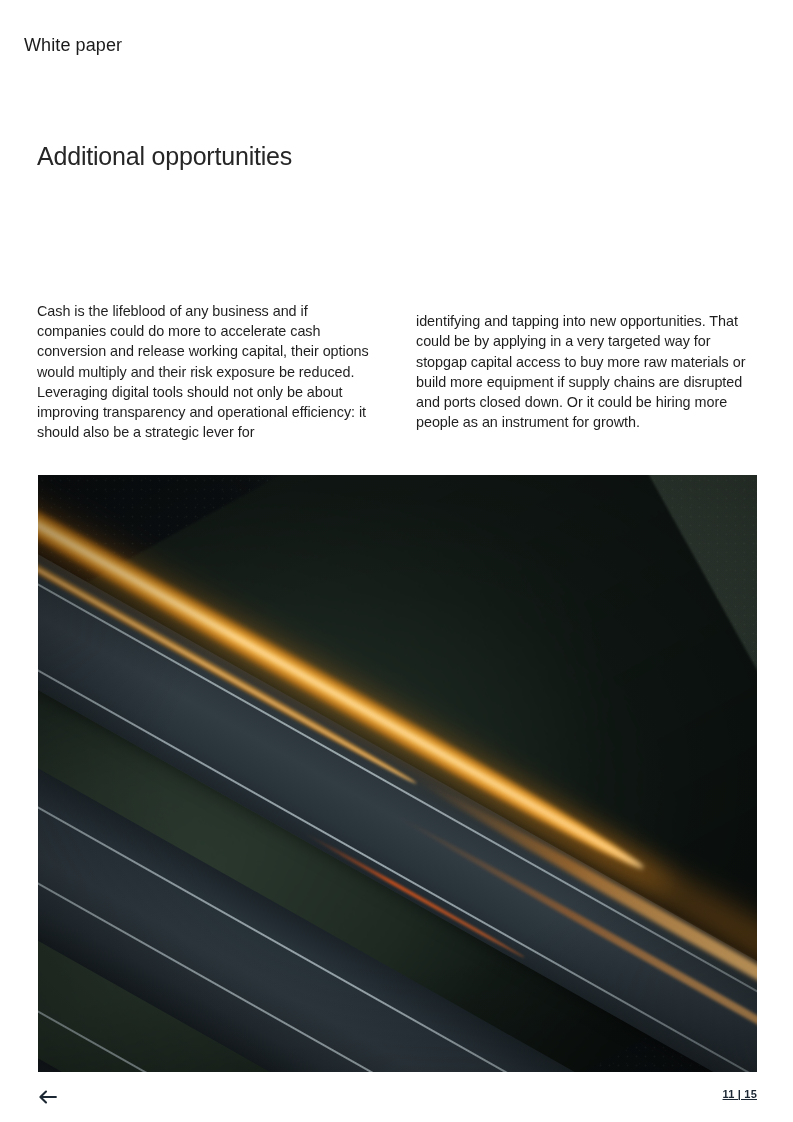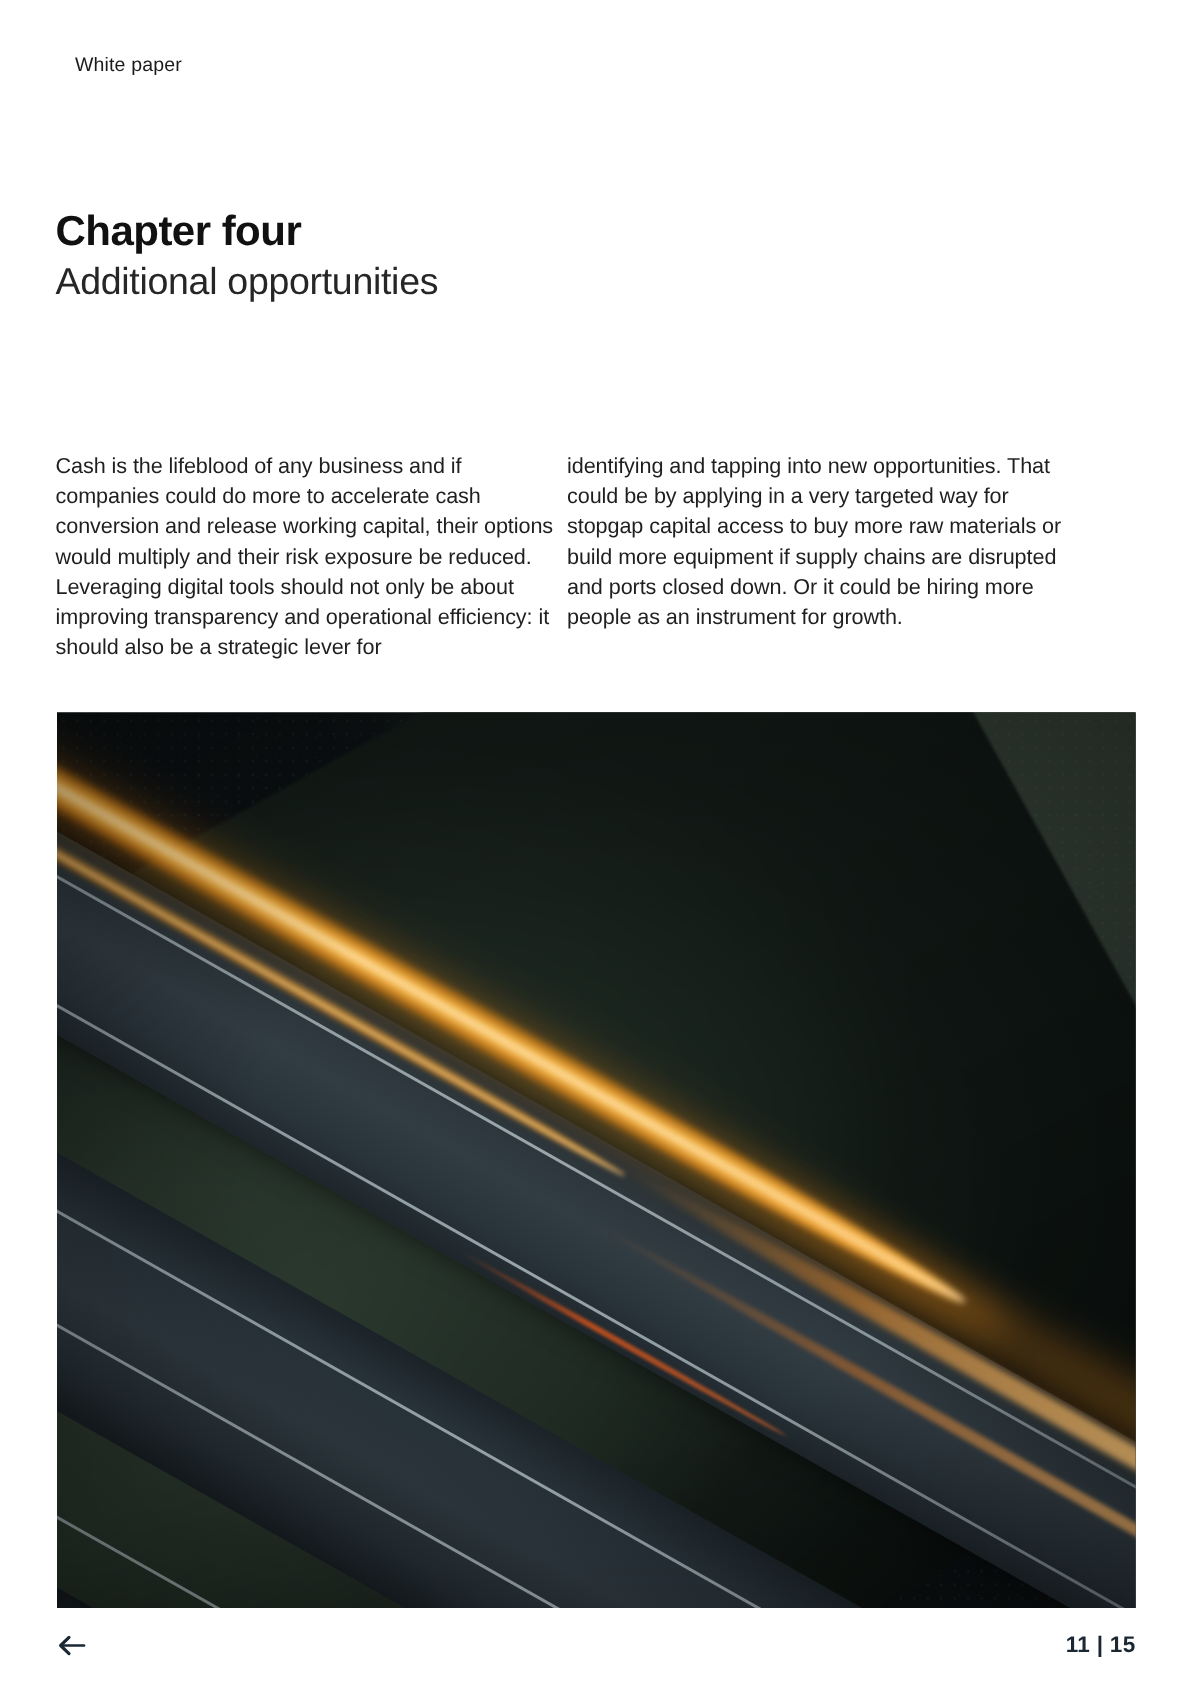--- a/index.html
+++ b/index.html
@@ -21,23 +21,23 @@
     position: absolute;
     left: 0; top: 0;
     width: 793px;
     height: 1122px;
     background: #ffffff;
   }
 
   
   .running-header {
     position: absolute;
-    left: 50px;
+    left: 24px;
     top: 35px;
-    font-size: 13px;
+    font-size: 18px;
     letter-spacing: 0.1px;
     color: #1b1b1b;
     line-height: 1.2;
   }
 
   
   .title-block {
     position: absolute;
     left: 37px;
     top: 138px;
@@ -60,20 +60,22 @@
     margin: 3px 0 0 0;
   }
 
   
   .columns {
     position: absolute;
     left: 37px;
     top: 301px;
     width: 720px;
     display: flex;
+    gap: 38px;
+    align-items: center;
   }
   .column {
     width: 341px;
   }
   .column p {
     margin: 0;
     font-size: 14.4px;
     line-height: 20.2px;
     color: #1f1f1f;
     letter-spacing: -0.05px;
@@ -322,35 +324,35 @@
     left: 36px;
     top: 5px;
     width: 26px;
     height: 20px;
     cursor: pointer;
   }
   .page-number {
     position: absolute;
     right: 36px;
     top: 6px;
-    font-size: 15px;
+    font-size: 11px;
     font-weight: bold;
     letter-spacing: 0.2px;
     color: #1b2733;
+    text-decoration: underline;
   }
 </style>
 </head>
 <body>
 
 <div class="page">
 
   <div class="running-header">White paper</div>
 
   <div class="title-block">
-    <h1 class="chapter-title">Chapter four</h1>
     <h2 class="chapter-subtitle">Additional opportunities</h2>
   </div>
 
   <div class="columns">
     <div class="column">
       <p>Cash is the lifeblood of any business and if companies could do more to accelerate cash conversion and release working capital, their options would multiply and their risk exposure be reduced. Leveraging digital tools should not only be about improving transparency and operational efficiency: it should also be a strategic lever for</p>
     </div>
     <div class="column">
       <p>identifying and tapping into new opportunities. That could be by applying in a very targeted way for stopgap capital access to buy more raw materials or build more equipment if supply chains are disrupted and ports closed down. Or it could be hiring more people as an instrument for growth.</p>
     </div>

